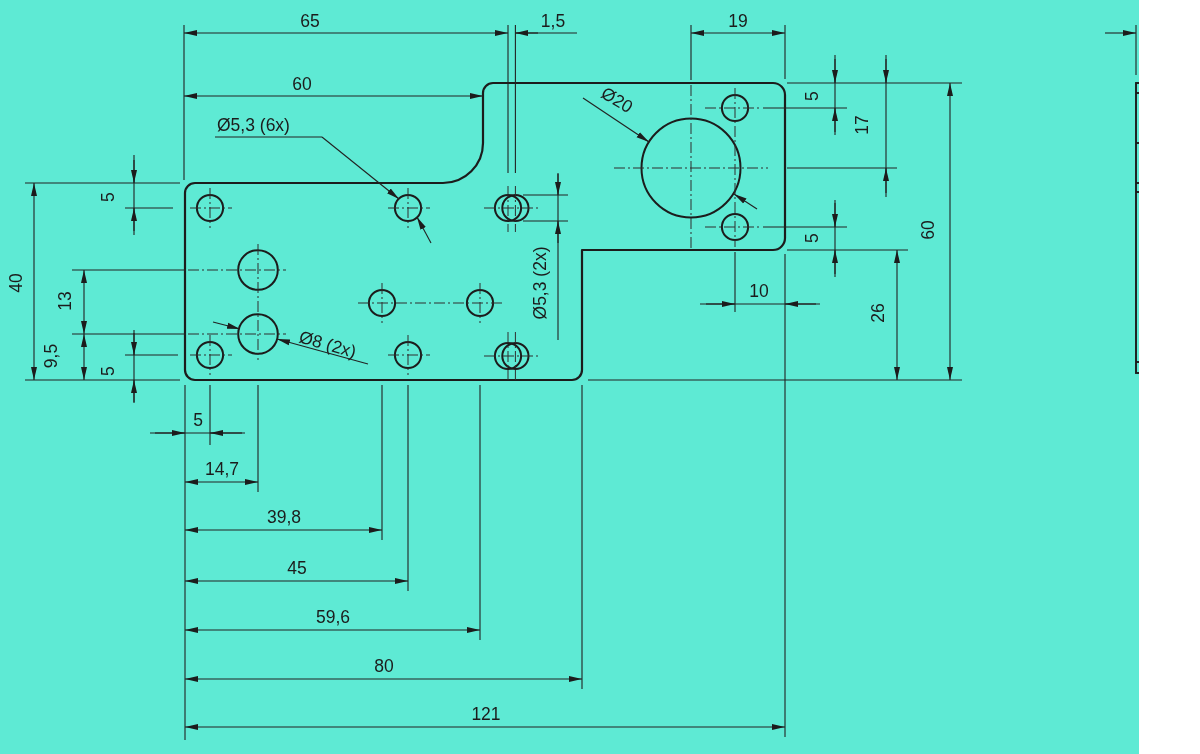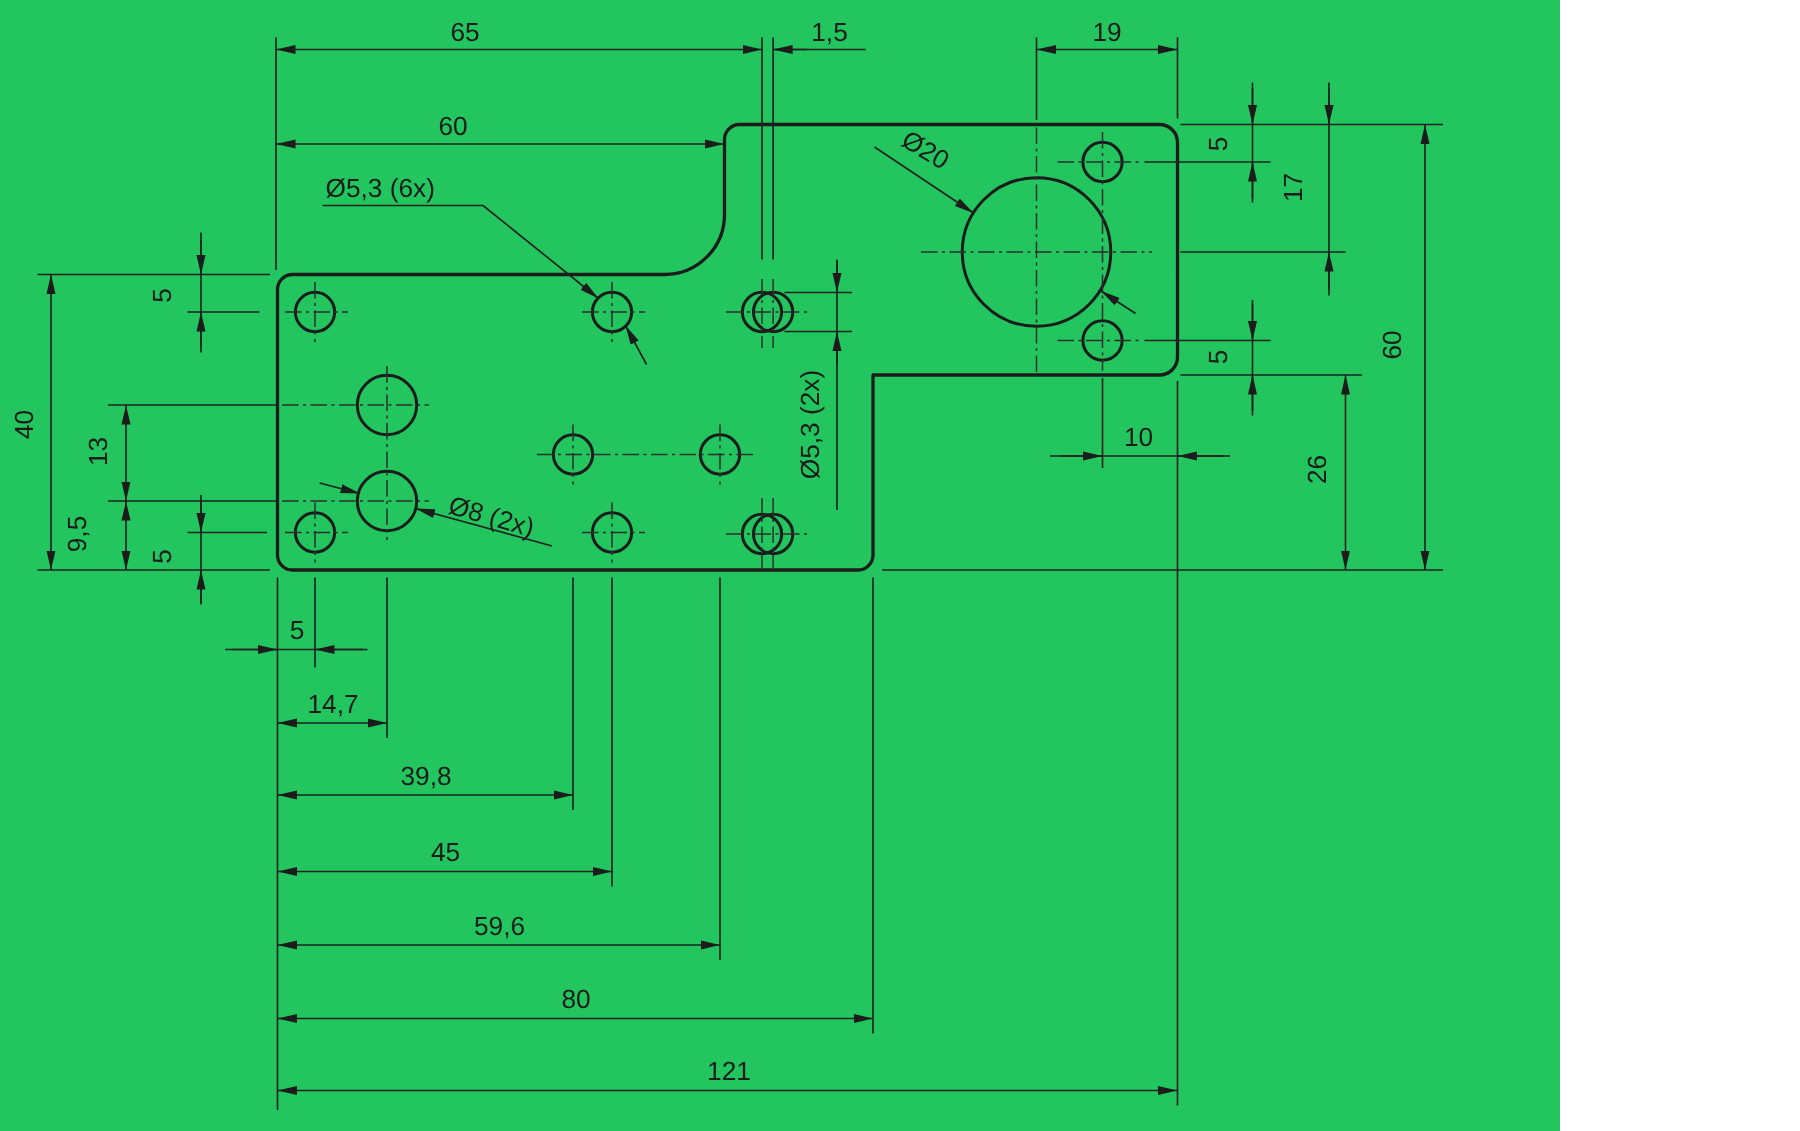--- a/index.html
+++ b/index.html
@@ -1,16 +1,16 @@
 <!DOCTYPE html>
 <html><head>
 <meta charset="utf-8">
 <style>
   html,body{margin:0;padding:0;background:#ffffff;}
-  .canvas{position:relative;width:1040px;height:754px;background:#22c55e;overflow:hidden;}
+  .canvas{position:relative;width:1139px;height:754px;background:#5eead4;overflow:hidden;}
   svg text{font-family:"Liberation Sans", sans-serif;font-size:17.5px;fill:#1c1c1c;}
   .ol{stroke:#1c1c1c;stroke-width:2.2;fill:none;stroke-linejoin:round;stroke-linecap:round;}
   .hole{stroke:#1c1c1c;stroke-width:2;fill:none;}
   .sv{stroke:#1c1c1c;stroke-width:1.9;fill:none;}
   .dim{stroke:#222222;stroke-width:1.1;fill:none;}
   .ext{stroke:#222222;stroke-width:1.1;fill:none;}
   .cl{stroke:#2e2e2e;stroke-width:1;fill:none;stroke-dasharray:11 3 2 3;}
 </style>
 </head>
 <body>

